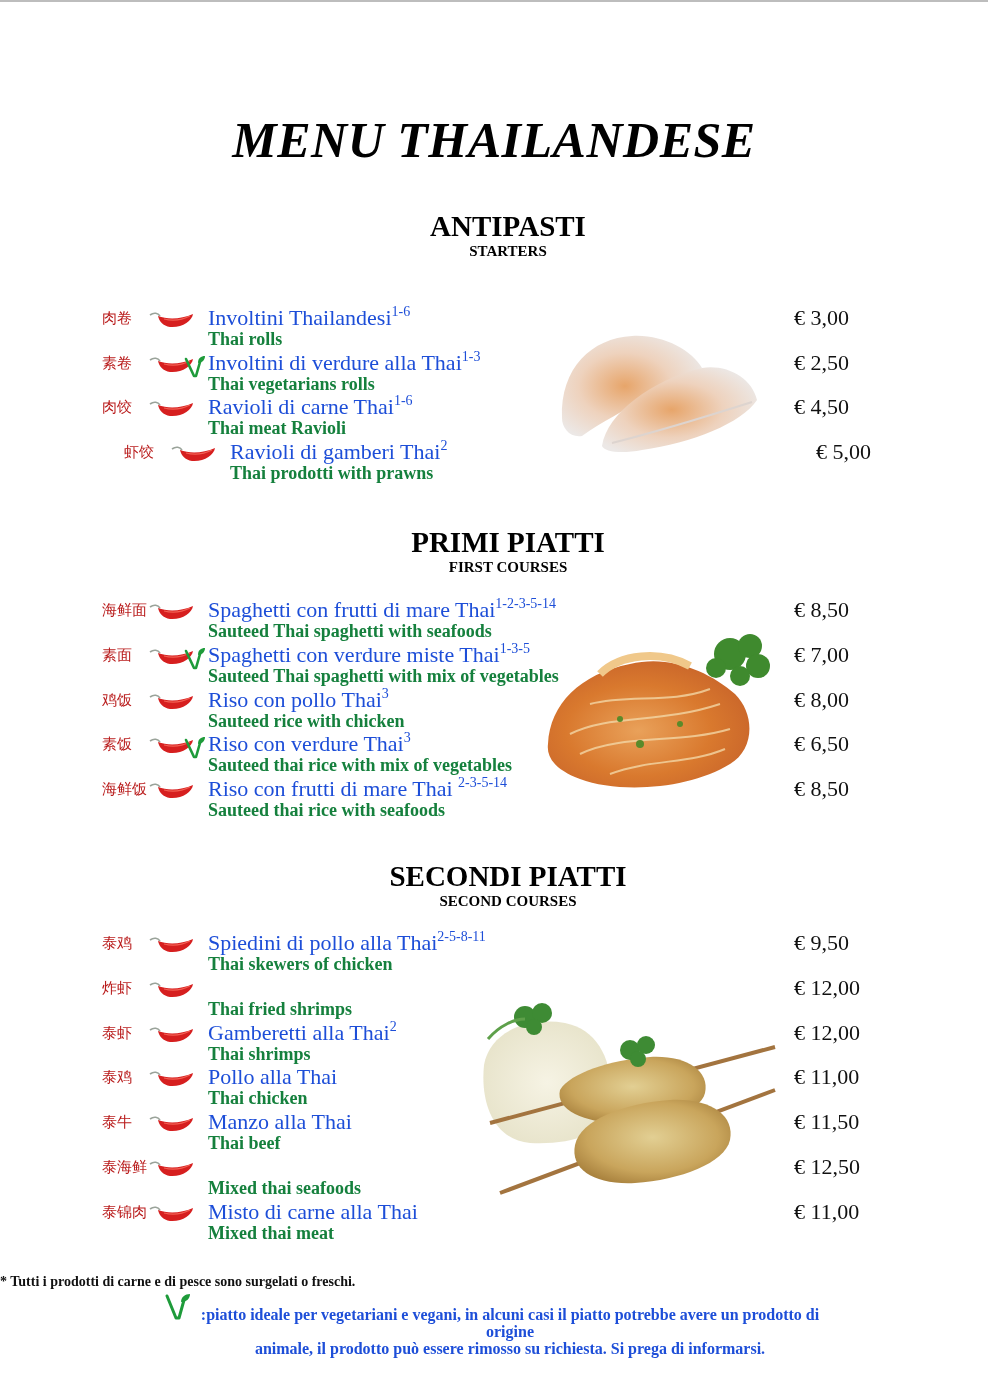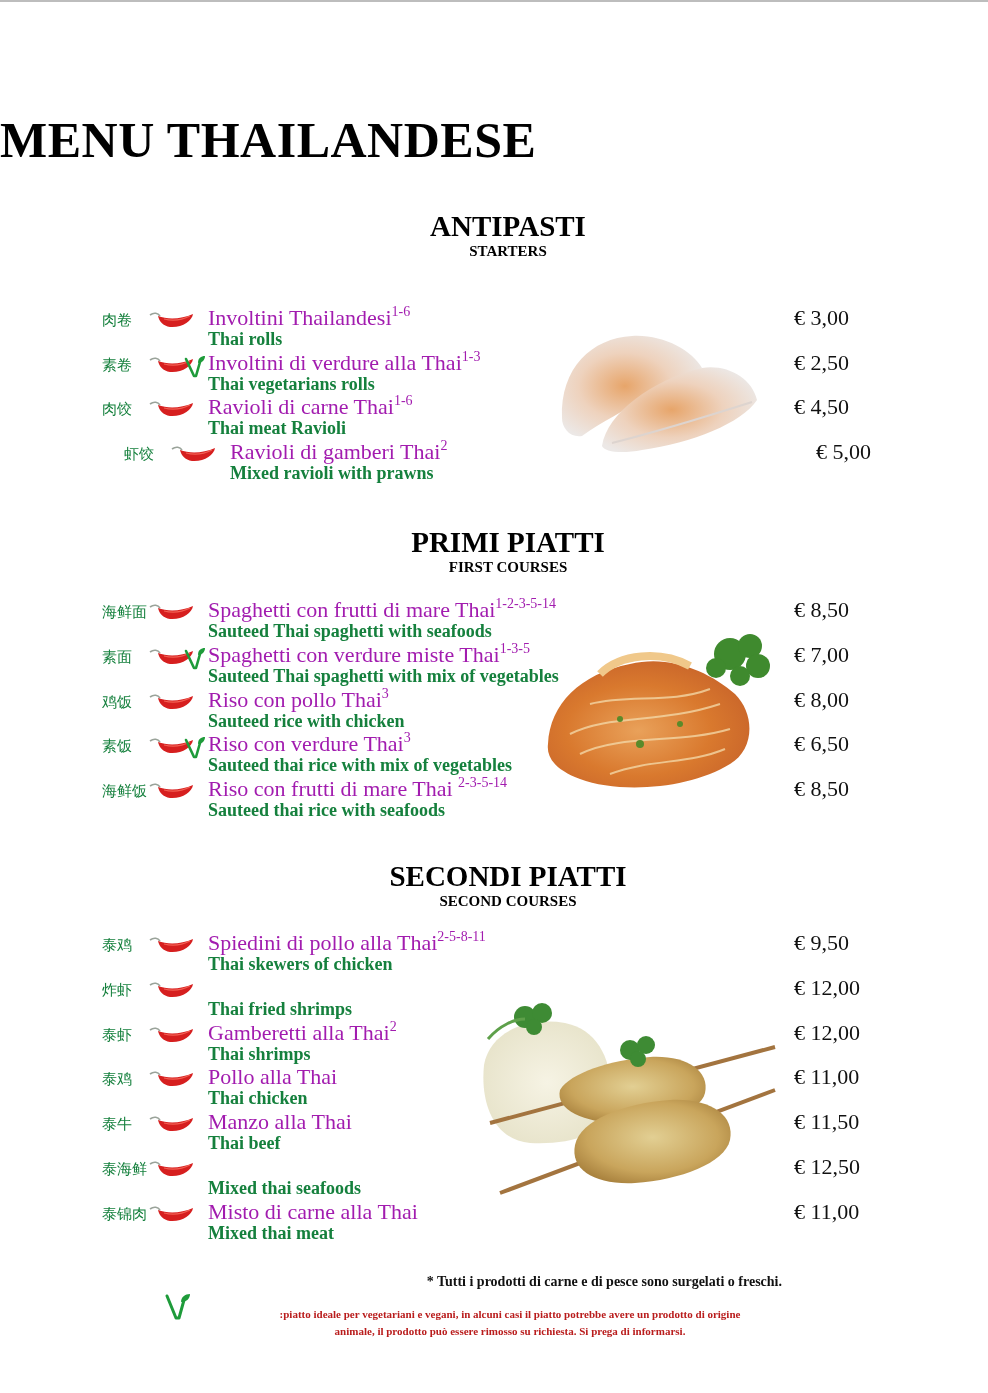--- a/index.html
+++ b/index.html
@@ -1,46 +1,46 @@
 <!DOCTYPE html>
 <html><head>
   <meta charset="utf-8">
   <style>
     * { margin: 0; padding: 0; box-sizing: border-box; }
     html, body { width: 988px; height: 1393px; background: #ffffff; overflow: hidden; }
     body { position: relative; font-family: "Liberation Serif", "DejaVu Serif", serif; color: #111; }
     .topline { position: absolute; left: 0; top: 0; width: 988px; height: 2px; background: #bdbdbd; }
 
-    .title { position: absolute; left: 0; width: 988px; text-align: left; top: 112px;
-             font-size: 50px; font-weight: bold; letter-spacing: 0.5px; line-height: 56px; color: #000; }
+    .title { position: absolute; left: 0; width: 988px; text-align: center; top: 112px;
+             font-size: 50px; font-weight: bold; letter-spacing: 0.5px; line-height: 56px; color: #000; font-style: italic; }
 
     .sec-head { position: absolute; left: 0; width: 1016px; text-align: center; }
     .sec-head .h { font-size: 29px; font-weight: bold; line-height: 32px; color: #000; }
     .sec-head .s { font-size: 15px; font-weight: bold; line-height: 18px; color: #000; }
 
     .item { position: absolute; left: 100px; width: 780px; height: 44px; }
-    .item .zh { position: absolute; left: 2px; top: 4px; font-family: Liberation Serif, serif;
-                font-size: 15px; color: #15803d; line-height: 22px; }
+    .item .zh { position: absolute; left: 2px; top: 4px; font-family: Liberation Mono, monospace;
+                font-size: 15px; color: #b91c1c; line-height: 22px; }
     .item .chili { position: absolute; left: 48px; top: 4px; width: 48px; height: 22px; }
     .item .veg { position: absolute; left: 84px; top: 4px; width: 22px; height: 24px; }
     .item .name { position: absolute; left: 108px; top: 0; font-size: 22px; line-height: 26px;
-                  white-space: nowrap; color: #a21caf; }
+                  white-space: nowrap; color: #1d4ed8; }
     .item .name sup { font-size: 14px; vertical-align: 9px; line-height: 0; }
     .item .desc { position: absolute; left: 108px; top: 26px; font-size: 18px; line-height: 17px;
                   white-space: nowrap; color: #15803d; font-weight: bold; }
     .item .price { position: absolute; left: 694px; top: 0; font-size: 22px; line-height: 26px;
                    white-space: nowrap; color: #111; }
 
     .photo { position: absolute; }
 
-    .note { position: absolute; left: 0; width: 782px; text-align: right; top: 1274px;
+    .note { position: absolute; left: 0; width: 782px; text-align: left; top: 1274px;
             font-size: 14px; font-weight: bold; color: #111; }
     .veg-legend-icon { position: absolute; left: 164px; top: 1292px; width: 26px; height: 28px; }
     .veg-note { position: absolute; left: 190px; width: 640px; top: 1306px; text-align: center;
-                font-size: 11px; font-weight: bold; color: #b91c1c; line-height: 17px; }
+                font-size: 16px; font-weight: bold; color: #1d4ed8; line-height: 17px; }
   </style>
 </head>
 <body>
 
 <div class="topline"></div>
 
 <h1 class="title">MENU THAILANDESE</h1>
 
 <div class="sec-head" style="top:210px">
   <div class="h">ANTIPASTI</div>
@@ -86,21 +86,21 @@
       <span class="price">€ 4,50</span>
     </div>
     <div class="item" style="top: 439px; margin-left: 22px;">
       <span class="zh">虾饺</span>
       <span class="chili"><svg viewBox="0 0 48 22">
           <path d="M2 6 C 6 3, 10 4, 12 7" stroke="#9aa39a" stroke-width="1.6" fill="none"></path>
           <path d="M10 7 C 20 11, 34 10, 45 5 C 44 12, 34 19, 22 18 C 15 17, 11 12, 10 7 Z" fill="#d61f1f"></path>
           <path d="M16 10 C 24 12, 34 11, 42 7" stroke="#ff7a6a" stroke-width="1.2" fill="none" opacity="0.7"></path>
         </svg></span>
       <span class="name"><span>Ravioli di gamberi Thai</span><sup>2</sup></span>
-      <span class="desc">Mixed ravioli with prawns</span>
+      <span class="desc">Thai prodotti with prawns</span>
       <span class="price">€ 5,00</span>
     </div>
   </div>
 
 <svg class="photo" style="left:552px;top:328px" width="210" height="128" viewBox="0 0 210 128">
   <defs>
     <radialGradient id="dg1" cx="0.45" cy="0.5" r="0.6">
       <stop offset="0" stop-color="#e7a56a"></stop>
       <stop offset="0.55" stop-color="#eed2bd"></stop>
       <stop offset="1" stop-color="#ece8e6"></stop>

